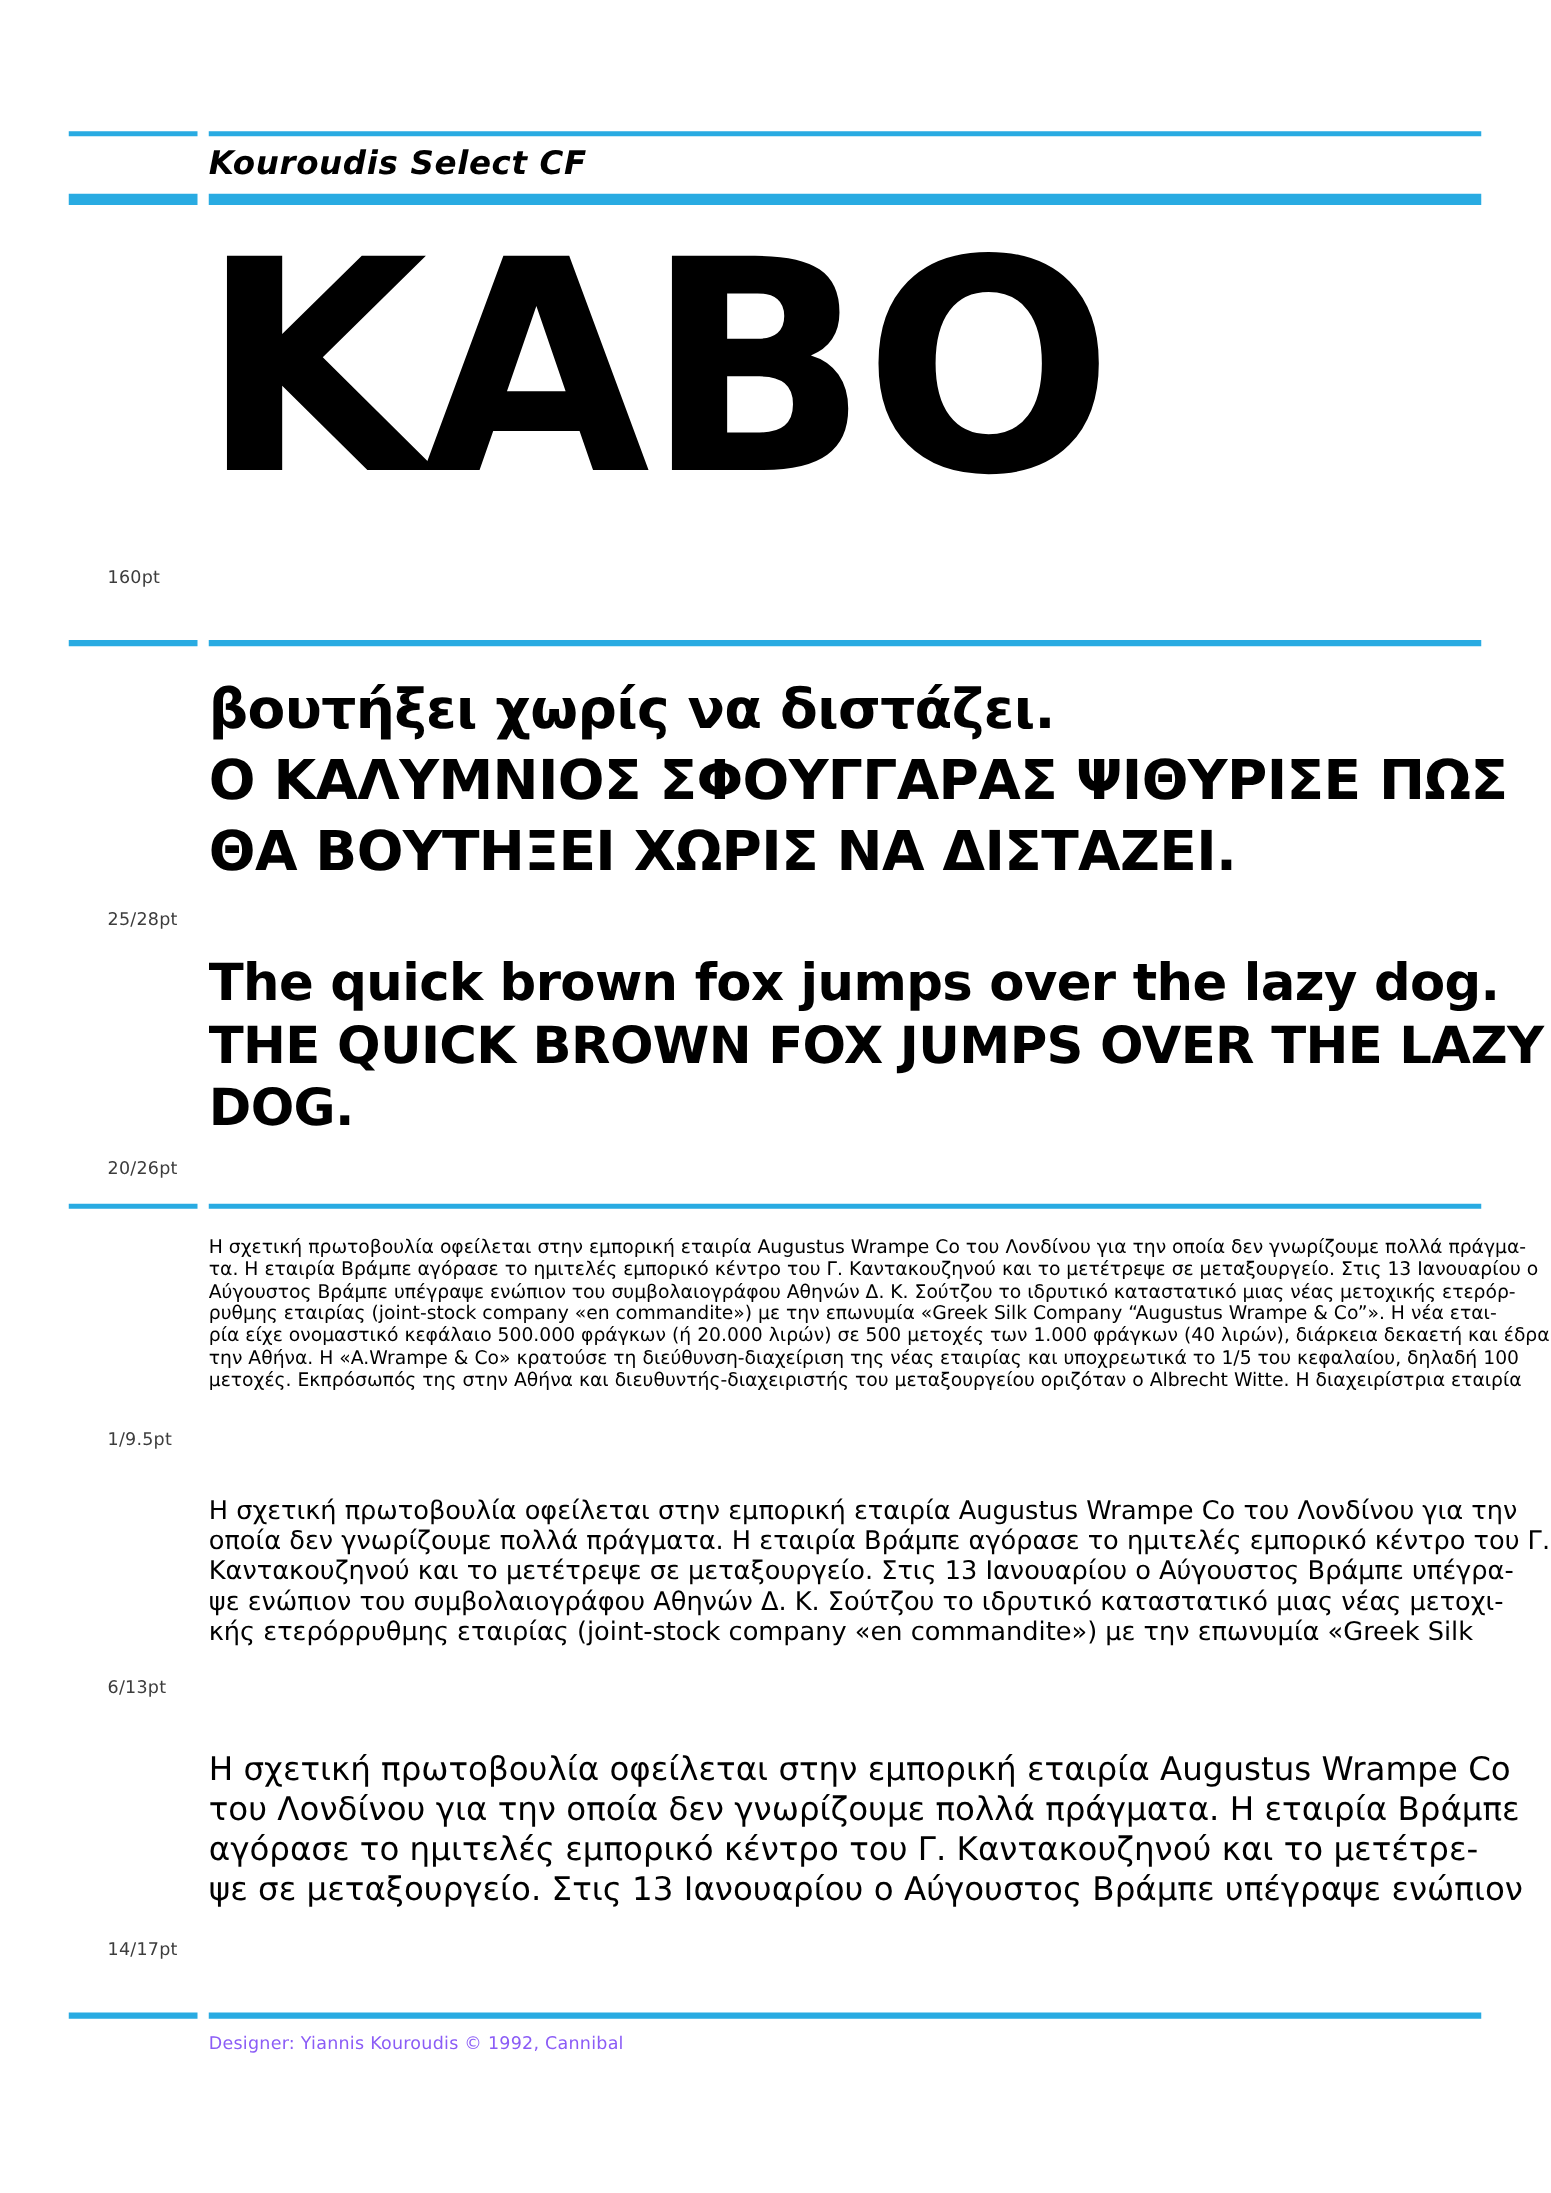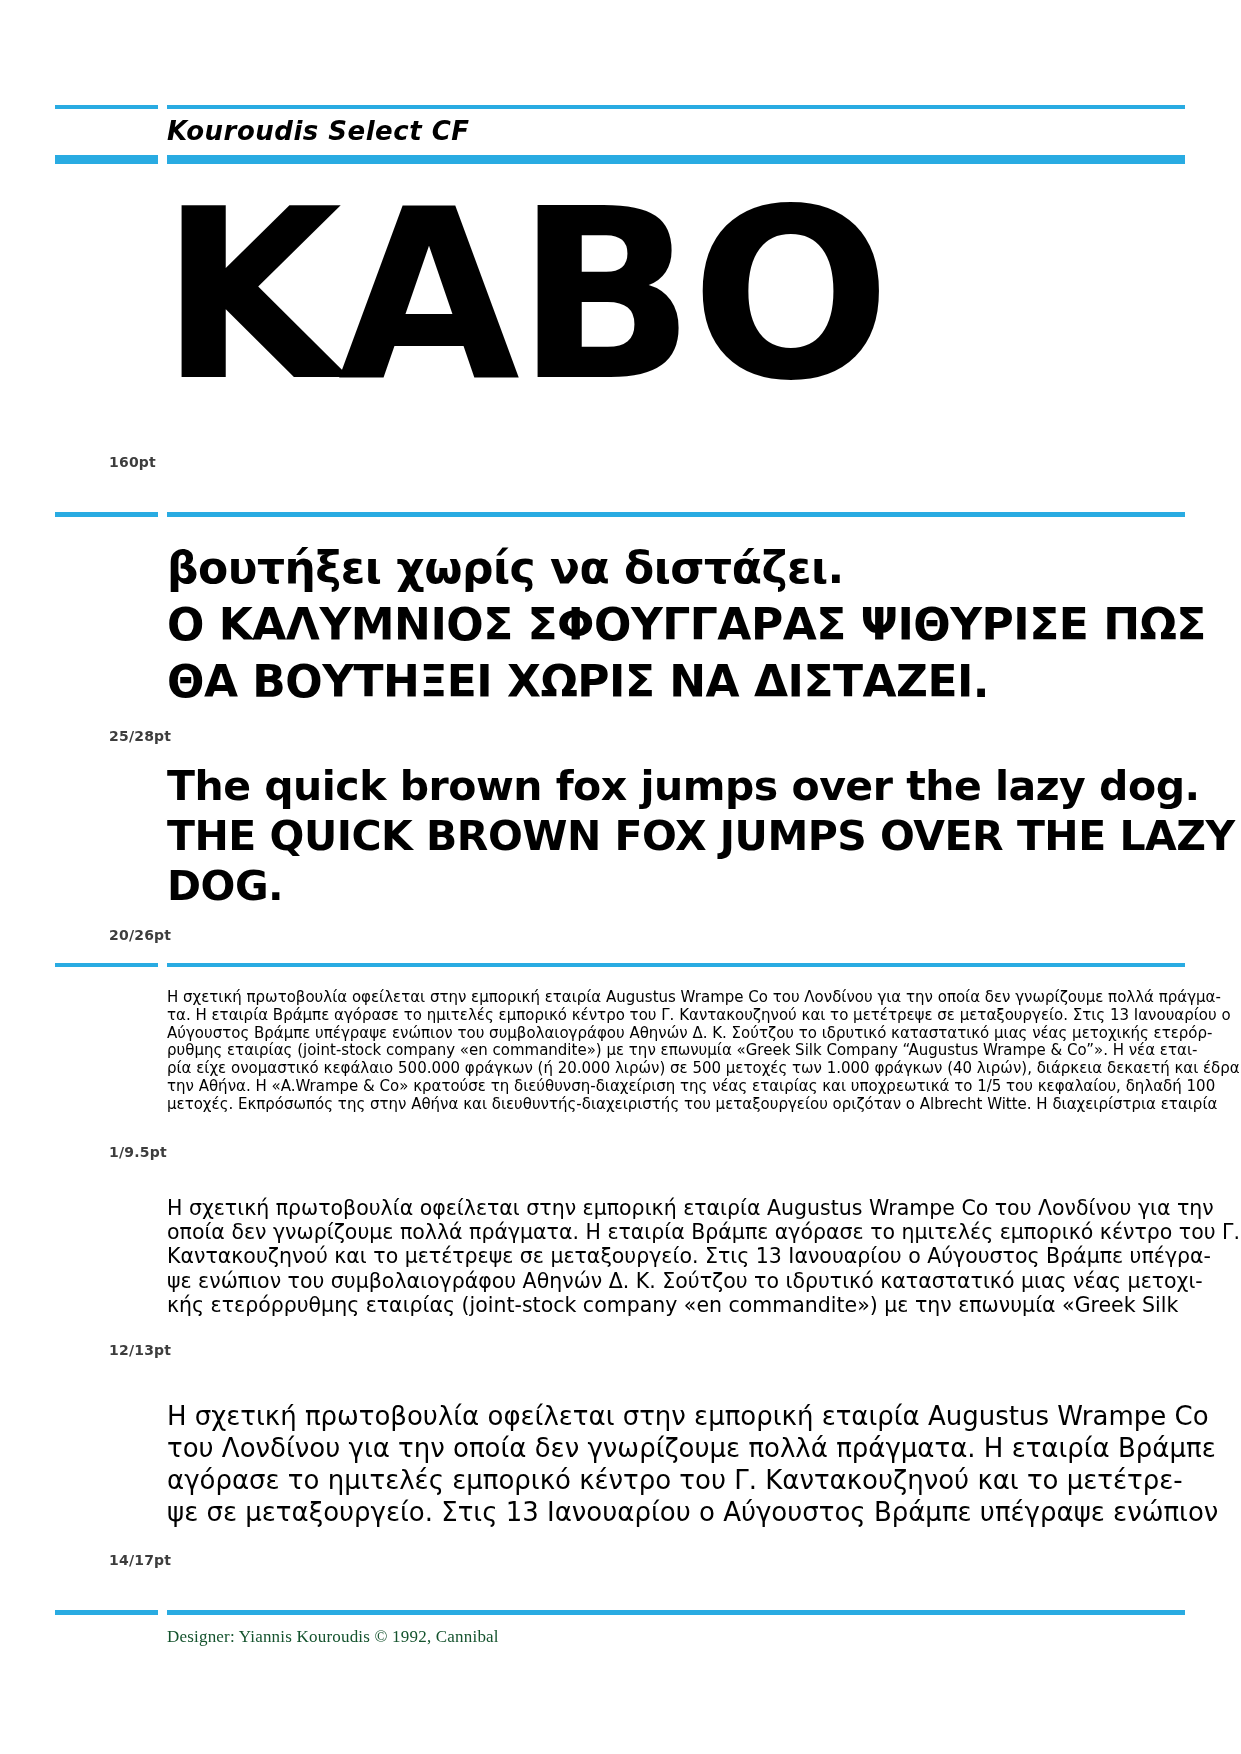--- a/index.html
+++ b/index.html
@@ -28,22 +28,22 @@
     margin-top: 7px; margin-left: 167px; font-style: italic;
   }
 
   .display-line {
     font-size: 235px; line-height: 200px; font-weight: bold;
     letter-spacing: -4px; margin-top: 32px; margin-left: 160px;
     height: 212px; overflow: visible;
   }
 
   .size-label {
-    font-size: 14px; color: #3d3d3d; margin-left: 109px;
-    font-weight: bold; letter-spacing: 0.2px;
+    font-size: 14px; color: #3d3d3d; margin-left: 86px;
+    font-weight: normal; letter-spacing: 0.2px;
   }
   .label-160 { margin-top: 46px; }
 
   .block { margin-left: 167px; }
 
   .greek25 { margin-top: 22px; font-weight: bold; font-size: 44px; }
   .greek25 .line { line-height: 57px; letter-spacing: -0.5px; }
   .label-25 { margin-top: 18px; }
 
   .english23 { margin-top: 17px; font-weight: bold; font-size: 41px; }
@@ -64,21 +64,21 @@
   .para14 .line { line-height: 32px; white-space: nowrap; }
   .label-14 { margin-top: 24px; }
 
   .rule-a { margin-top: 105px; }
   .rule-b { margin-top: 9px; }
   .rule-c { margin-top: 42px; }
   .rule-e { margin-top: 42px; }
 
   .footer-text {
     margin-top: 12px; margin-left: 167px;
-    font-size: 17px; color: #14532d; letter-spacing: 0.2px; font-family: Liberation Serif, serif;
+    font-size: 14px; color: #8b5cf6; letter-spacing: 0.2px;
   }
 </style>
 </head>
 <body>
 
 <div class="page">
 
   <div class="rule thin rule-a">
     <div class="seg-short"></div>
     <div class="seg-long"></div>
@@ -134,21 +134,21 @@
   <div class="size-label label-8">1/9.5pt</div>
 
   <div class="block para11 specimen">
       <div class="line">Η σχετική πρωτοβουλία οφείλεται στην εμπορική εταιρία Augustus Wrampe Co του Λονδίνου για την</div>
       <div class="line">οποία δεν γνωρίζουμε πολλά πράγματα. Η εταιρία Βράμπε αγόρασε το ημιτελές εμπορικό κέντρο του Γ.</div>
       <div class="line">Καντακουζηνού και το μετέτρεψε σε μεταξουργείο. Στις 13 Ιανουαρίου ο Αύγουστος Βράμπε υπέγρα-</div>
       <div class="line">ψε ενώπιον του συμβολαιογράφου Αθηνών Δ. Κ. Σούτζου το ιδρυτικό καταστατικό μιας νέας μετοχι-</div>
       <div class="line">κής ετερόρρυθμης εταιρίας (joint-stock company «en commandite») με την επωνυμία «Greek Silk</div>
     </div>
 
-  <div class="size-label label-11">12/13pt</div>
+  <div class="size-label label-11">6/13pt</div>
 
   <div class="block para14 specimen">
       <div class="line">Η σχετική πρωτοβουλία οφείλεται στην εμπορική εταιρία Augustus Wrampe Co</div>
       <div class="line">του Λονδίνου για την οποία δεν γνωρίζουμε πολλά πράγματα. Η εταιρία Βράμπε</div>
       <div class="line">αγόρασε το ημιτελές εμπορικό κέντρο του Γ. Καντακουζηνού και το μετέτρε-</div>
       <div class="line">ψε σε μεταξουργείο. Στις 13 Ιανουαρίου ο Αύγουστος Βράμπε υπέγραψε ενώπιον</div>
     </div>
 
   <div class="size-label label-14">14/17pt</div>
 

